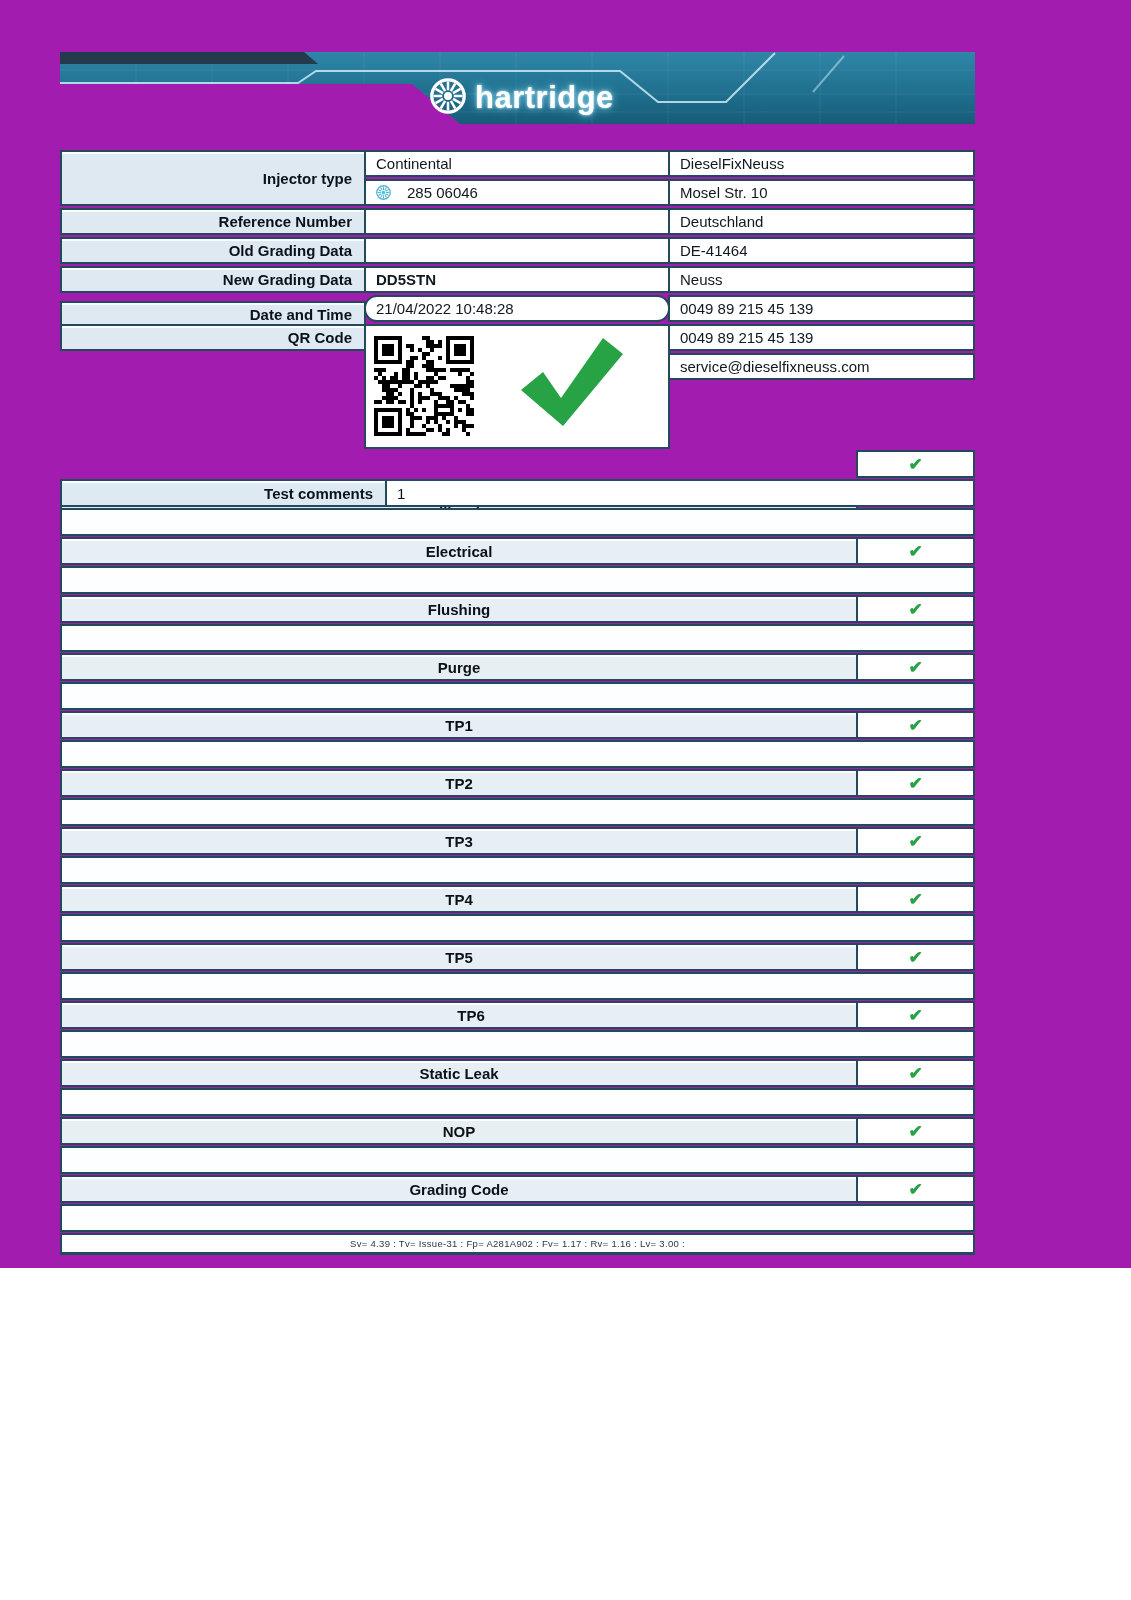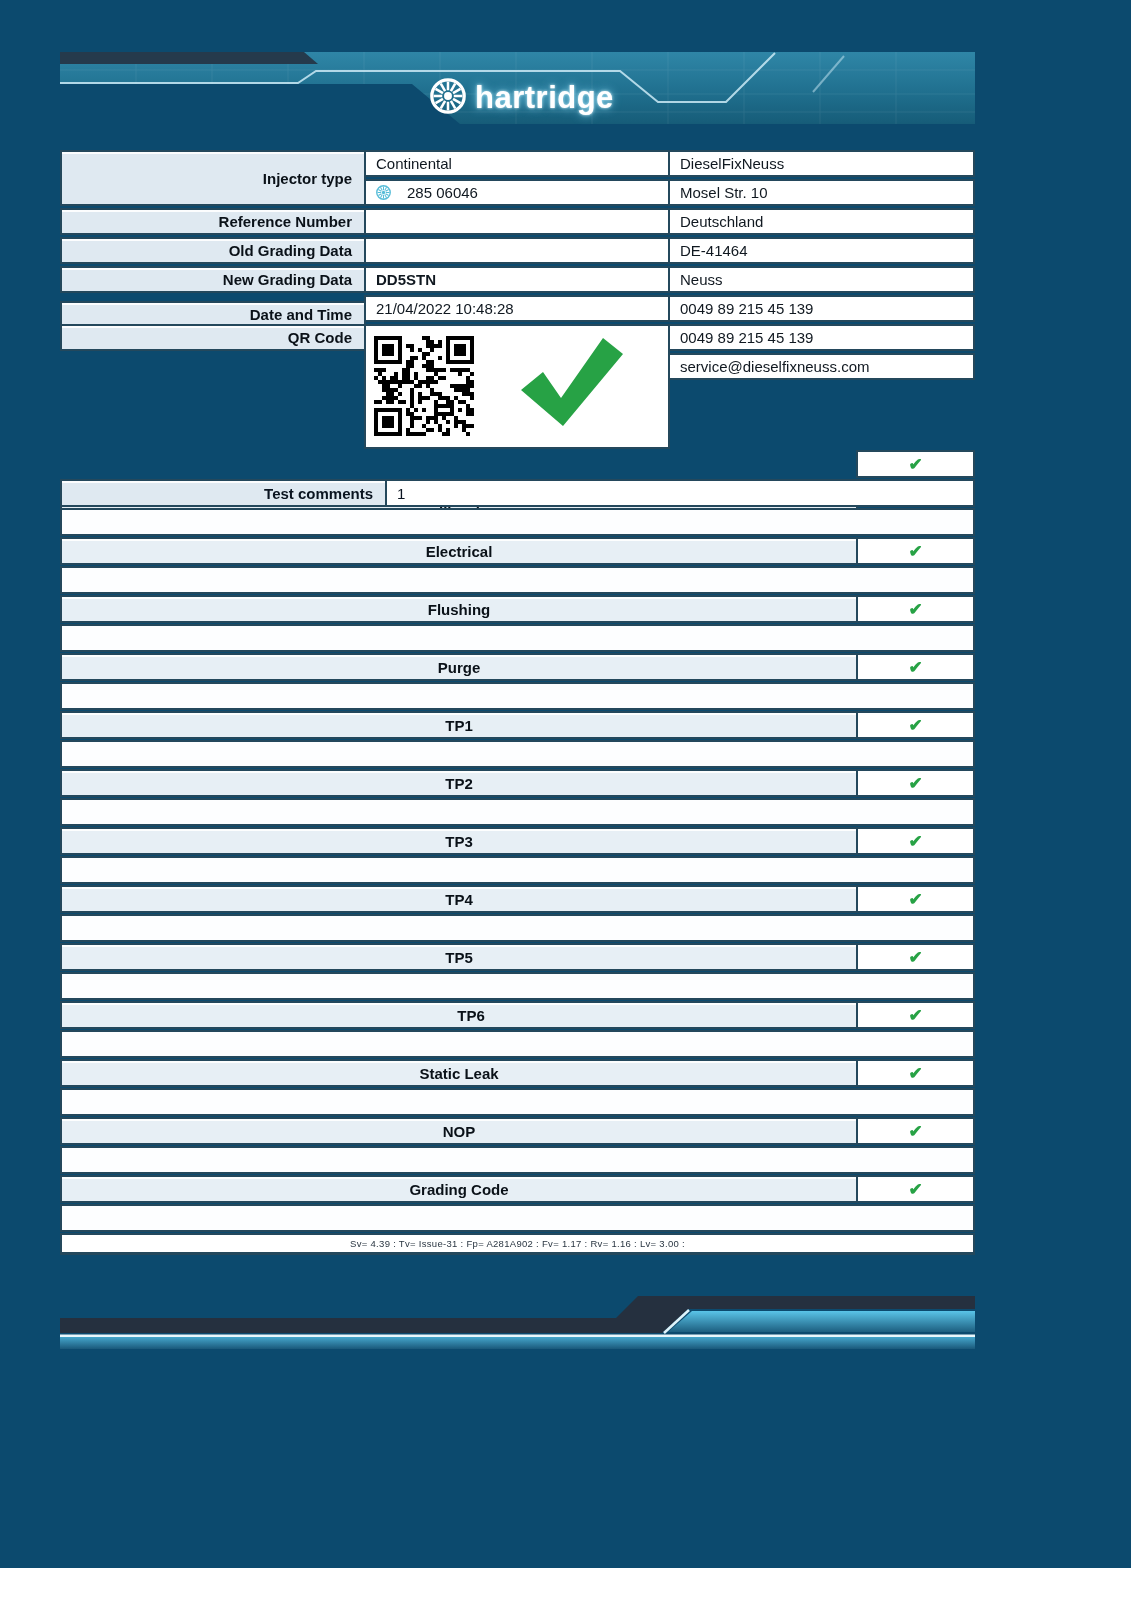--- a/index.html
+++ b/index.html
@@ -1,16 +1,16 @@
 <!DOCTYPE html>
 <html><head>
 <meta charset="utf-8">
 <style>
   html,body{margin:0;padding:0;background:#ffffff;}
-  .page{position:relative;width:1131px;height:1568px;background:#0c4a6e;overflow:hidden;
+  .page{position:relative;width:1131px;height:1268px;background:#a21caf;overflow:hidden;
         font-family:"Liberation Sans",sans-serif;color:#0a1420;}
 
   
   .banner{position:absolute;left:60px;top:50px;width:915px;height:80px;}
   .logo{position:absolute;left:370px;top:28px;display:flex;align-items:center;gap:9px;}
   .logo-text{font-size:31px;font-weight:bold;color:#ffffff;letter-spacing:0.5px;
              text-shadow:0 0 10px rgba(130,220,250,.95),0 0 3px rgba(255,255,255,.9);}
 
   
   .info{position:absolute;left:60px;top:150px;width:915px;height:300px;}
@@ -134,21 +134,21 @@
             <line x1="50" y1="34" x2="49.99999999999999" y2="10" stroke="#56bcd8" stroke-width="7"></line>
             <line x1="58" y1="36.143593539448986" x2="70" y2="15.358983848622458" stroke="#56bcd8" stroke-width="7"></line>
             <line x1="63.856406460551014" y1="41.99999999999999" x2="84.64101615137753" y2="29.999999999999982" stroke="#56bcd8" stroke-width="7"></line>
           </svg>
         </span>
       <span>285 06046</span>
     </div>
     <div class="cell val" style="left:304px;top:58px;width:306px;height:27px;"></div>
     <div class="cell val" style="left:304px;top:87px;width:306px;height:27px;"></div>
     <div class="cell val" style="left:304px;top:116px;width:306px;height:27px;font-weight:bold;">DD5STN</div>
-    <div class="cell val" style="left:304px;top:145px;width:306px;height:27px;">21/04/2022 10:48:28</div>
+    <div class="cell val" style="left:304px;top:145px;width:306px;height:27px;border-radius:13px;">21/04/2022 10:48:28</div>
 
     <div class="cell" style="left:304px;top:174px;width:306px;height:125px;">
       <div class="qr-wrap" id="qr-box"><svg width="100" height="100" viewBox="0 0 100 100">
             <rect width="100" height="100" fill="#fff"></rect>
             <rect x="48" y="0" width="4" height="4" fill="#000"></rect>
             <rect x="52" y="0" width="4" height="4" fill="#000"></rect>
             <rect x="52" y="4" width="4" height="4" fill="#000"></rect>
             <rect x="56" y="4" width="4" height="4" fill="#000"></rect>
             <rect x="64" y="4" width="4" height="4" fill="#000"></rect>
             <rect x="32" y="8" width="4" height="4" fill="#000"></rect>

